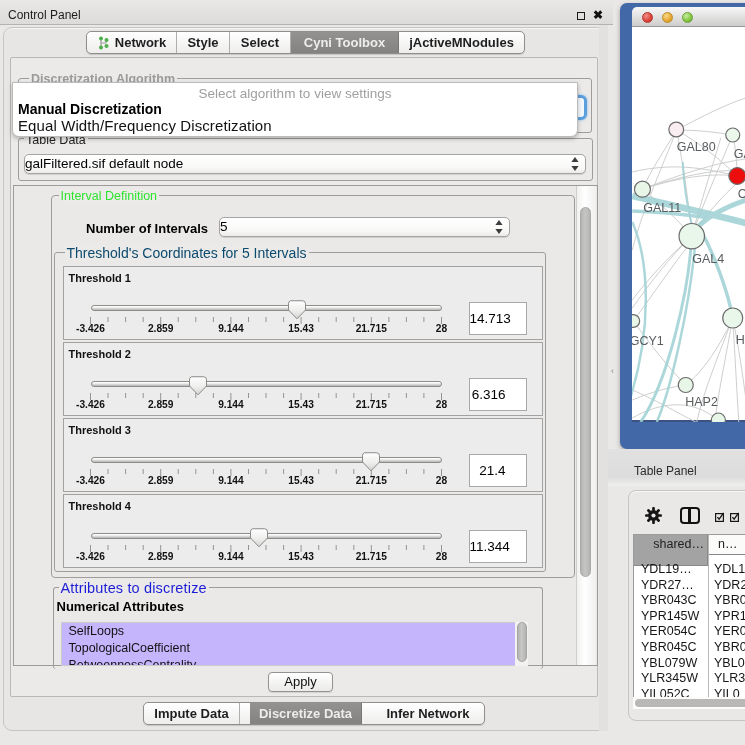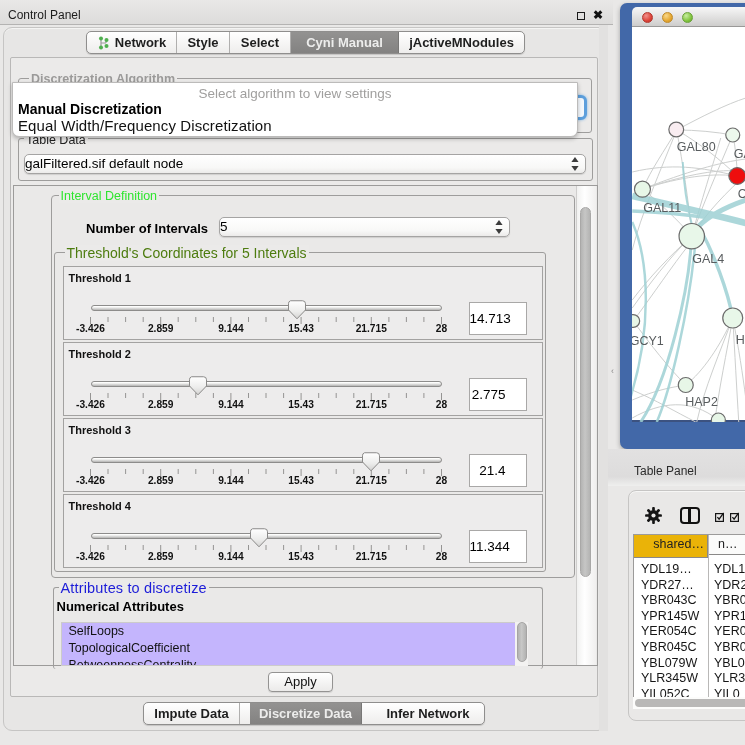--- a/index.html
+++ b/index.html
@@ -75,21 +75,21 @@
 #nettitle { position:absolute; left:11.5px; top:4px; right:0; height:20px;
   background:linear-gradient(#f7f7f7,#cecdcc); border-bottom:1px solid #9a9998; border-radius:5px 0 0 0; }
 .light { position:absolute; top:4.5px; width:11px; height:11px; border-radius:50%; }
 #netcanvas { position:absolute; left:11.5px; top:24px; right:0; height:395px; background:#fff; border-bottom:2.5px solid #3c5280; }
 
 #tplabel { left:634px; top:463.5px; z-index:2; font-size:12px; color:#2a2a2a; }
 #tpwin { left:628px; top:490px; width:125px; height:231px; background:#e9e8e7;
   border:1px solid #c6c5c4; border-radius:8px 0 0 8px; box-shadow:inset 0 1px 0 #f6f6f5; }
 #ttable { position:absolute; left:4px; top:43px; width:121px; height:174px; background:#fff;
   border:1px solid #9c9b9a; border-right:none; font-size:12.5px; color:#161616; }
-#thead1 { position:absolute; left:0; top:0; width:74px; height:23px; background:#eab308;
+#thead1 { position:absolute; left:0; top:0; width:74px; height:31px; background:#a3a3a3;
   border-right:1px solid #8a8988; border-bottom:1px solid #8a8988;
   text-align:right; padding-right:3px; line-height:19px; color:#222; }
 #thead2 { position:absolute; left:75px; top:0; right:0; height:19.5px; background:#fbfbfa;
   border-bottom:1px solid #8a8988; padding-left:9px; line-height:19px; color:#222;}
 .trow { position:absolute; left:0; width:200px; height:15.6px; line-height:15.6px; }
 .trow b { font-weight:400; position:absolute; left:7px; } .trow i { font-style:normal; position:absolute; left:80px; }
 #hsb { position:absolute; left:4px; top:205.5px; width:121px; height:12px; background:#fcfcfb;
   }
 #hsb .th { position:absolute; left:2px; top:2px; width:116px; height:8.5px; background:#b9b8b7; border-radius:5px; }
 .icon { position:absolute; }
@@ -106,21 +106,21 @@
 <div id="toptabs" class="seg abs">
 <div class="s" style="width:90px"><svg width="14" height="14" viewBox="0 0 14 14" style="margin-right:4px">
         <path d="M4 3 V11 M4 7 H9 M9 7 V4" stroke="#9a9a9a" stroke-width="1.2" fill="none"></path>
         <circle cx="4" cy="2.5" r="2" fill="#4faf4f"></circle>
         <circle cx="4" cy="11.5" r="2" fill="#4faf4f"></circle>
         <circle cx="9.5" cy="4" r="2" fill="#4faf4f"></circle>
         <circle cx="9.5" cy="10" r="2" fill="#4faf4f"></circle>
       </svg>Network</div>
 <div class="s" style="width:53px">Style</div>
 <div class="s" style="width:61px">Select</div>
-<div class="s on" style="width:108px">Cyni Manual</div>
+<div class="s on" style="width:108px">Cyni Toolbox</div>
 <div class="s" style="width:125px">jActiveMNodules</div>
 </div>
 <div class="group" style="left:18px; top:78px; width:574px; height:55px;">
     <div class="glabel" style="left:10px; font-weight:700; color:#9b9a99;">Discretization Algorithm</div>
   </div>
 <div class="abs" style="left:567px; top:95px; width:20px; height:25px; border-radius:6px;background:#f4f8fc; border:3px solid #5d9fdc; box-shadow:0 0 3px #84b8e4;"></div>
 <div class="group" style="left:18px; top:138px; width:574.5px; height:43px;">
     <div class="glabel" style="left:5px; top:-6.5px; color:#222;">Table Data</div>
   </div>
 <div class="combo" style="left:24px; top:154px; width:562px; height:19.5px;">
@@ -136,21 +136,21 @@
     </div>
 <div class="abs" style="left:72px; top:34.5px; font-size:13px; font-weight:700; color:#000;">Number of Intervals</div>
 <div class="combo" style="left:205px; top:31px; width:291px; height:19.5px;">
       <span class="tx">5</span>
       <span class="ar"><svg width="8" height="14" viewBox="0 0 8 14">
           <path d="M4 0 L7.6 5 H0.4 Z" fill="#3c3c3c"></path>
           <path d="M4 14 L7.6 9 H0.4 Z" fill="#3c3c3c"></path>
         </svg></span>
     </div>
 <div class="group" style="left:40px; top:66px; width:491.5px; height:320px; border-radius:3px;">
-      <div class="glabel" style="left:9.5px; top:-8px; font-size:14px; color:#4d7c0f;">Threshold's Coordinates for 5 Intervals</div>
+      <div class="glabel" style="left:9.5px; top:-8px; font-size:14px; color:#0c4a6e;">Threshold's Coordinates for 5 Intervals</div>
     </div>
 <div class="tpanel" style="top:80px;">
 <div class="tt">Threshold 1</div>
 <div class="track"></div>
 <svg width="480" height="20" style="position:absolute;left:0;top:50px;">
         <line x1="26.5" y1="0" x2="26.5" y2="7" stroke="#8b8a89" stroke-width="0.9"></line>
         <line x1="44.0" y1="0" x2="44.0" y2="5" stroke="#8b8a89" stroke-width="0.9"></line>
         <line x1="61.6" y1="0" x2="61.6" y2="5" stroke="#8b8a89" stroke-width="0.9"></line>
         <line x1="79.2" y1="0" x2="79.2" y2="5" stroke="#8b8a89" stroke-width="0.9"></line>
         <line x1="96.7" y1="0" x2="96.7" y2="7" stroke="#8b8a89" stroke-width="0.9"></line>
@@ -224,21 +224,21 @@
 <svg class="thumb-svg" width="20" height="20" viewBox="0 0 20 20" style="left:124px">
         <defs>
           <linearGradient id="tg1" x1="0" y1="0" x2="0" y2="1">
             <stop offset="0" stop-color="#ffffff"></stop>
             <stop offset="0.6" stop-color="#ececeb"></stop>
             <stop offset="1" stop-color="#d3d2d1"></stop>
           </linearGradient>
         </defs>
         <path d="M3.5 0.75 h12 a3 3 0 0 1 3 3 v6.2 L10 18.8 L1.5 9.95 v-6.2 a3 3 0 0 1 2 -3 Z" fill="url(#tg1)" stroke="#8a8988" stroke-width="1"></path>
       </svg>
-<div class="vbox">2.775</div>
+<div class="vbox">6.316</div>
 </div>
 <div class="tpanel" style="top:232px;">
 <div class="tt">Threshold 3</div>
 <div class="track"></div>
 <svg width="480" height="20" style="position:absolute;left:0;top:50px;">
         <line x1="26.5" y1="0" x2="26.5" y2="7" stroke="#8b8a89" stroke-width="0.9"></line>
         <line x1="44.0" y1="0" x2="44.0" y2="5" stroke="#8b8a89" stroke-width="0.9"></line>
         <line x1="61.6" y1="0" x2="61.6" y2="5" stroke="#8b8a89" stroke-width="0.9"></line>
         <line x1="79.2" y1="0" x2="79.2" y2="5" stroke="#8b8a89" stroke-width="0.9"></line>
         <line x1="96.7" y1="0" x2="96.7" y2="7" stroke="#8b8a89" stroke-width="0.9"></line>

